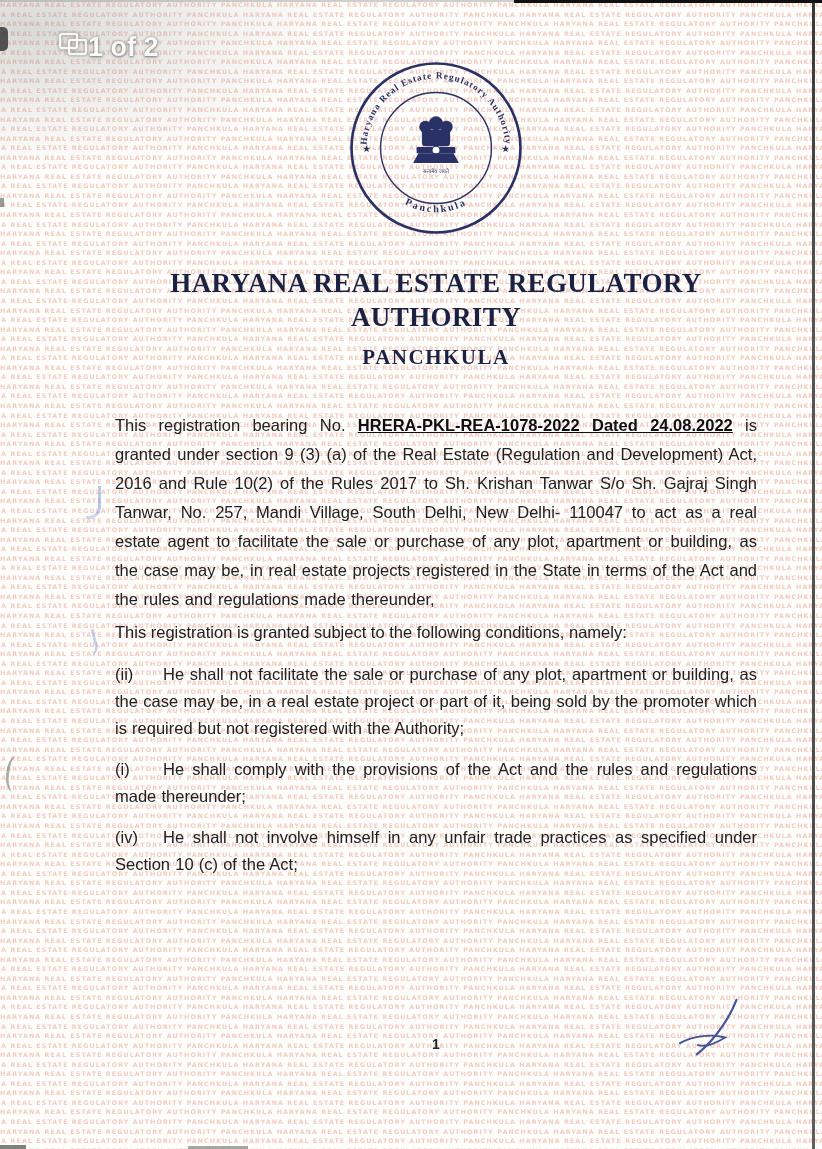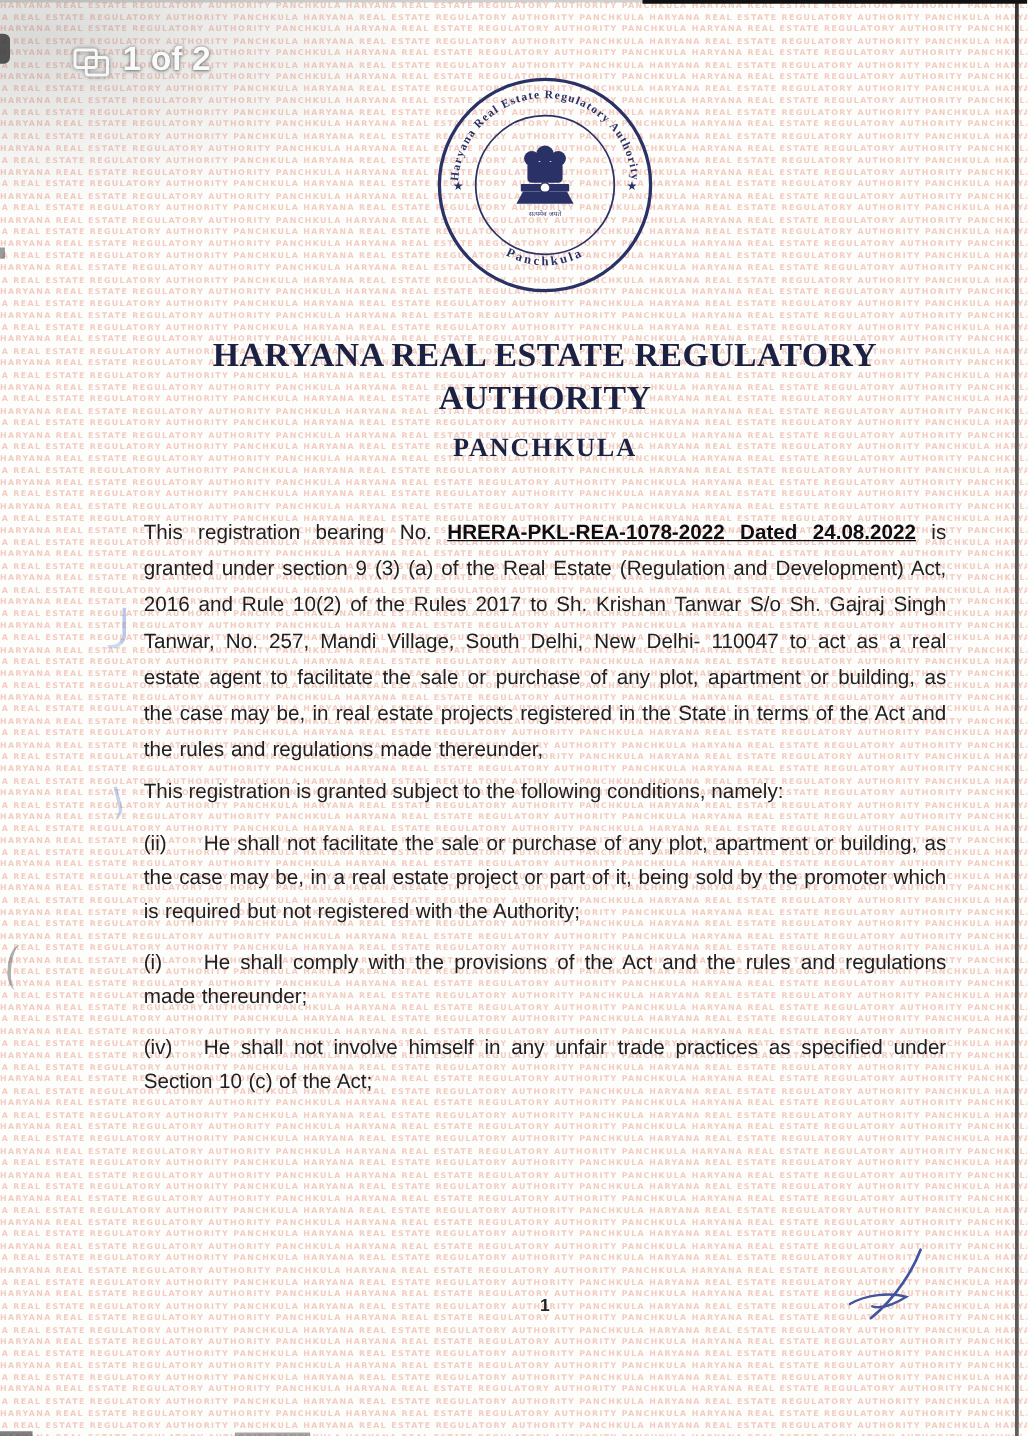--- a/index.html
+++ b/index.html
@@ -26,21 +26,21 @@
   .left-mark-b{position:absolute;left:0;top:198px;width:4px;height:9px;background:#4a4a4a;opacity:.55;z-index:3;}
   .left-paren{position:absolute;left:6px;top:756px;width:14px;height:36px;z-index:3;
     border-left:3px solid rgba(110,110,110,0.55);border-radius:50%/50%;transform:rotate(6deg);}
   .bottom-mark-a{position:absolute;left:0;bottom:0;width:26px;height:4px;background:#2d2d2d;opacity:.6;z-index:3;}
   .bottom-mark-b{position:absolute;left:188px;bottom:0;width:60px;height:3px;background:#3c3c3c;opacity:.45;z-index:3;}
   .blue-mark-a{position:absolute;left:86px;top:486px;width:12px;height:30px;z-index:1;
     border-right:3px solid rgba(120,150,215,0.5);border-bottom:3px solid rgba(120,150,215,0.35);border-radius:0 0 12px 0;}
   .blue-mark-b{position:absolute;left:84px;top:630px;width:10px;height:26px;z-index:1;transform:rotate(-14deg);
     border-right:3px solid rgba(120,150,215,0.42);border-radius:0 0 10px 0;}
   
-  .pager{position:absolute;top:32px;left:58px;display:flex;align-items:flex-end;gap:10px;z-index:5;
+  .pager{position:absolute;top:32px;left:58px;display:flex;align-items:flex-start;z-index:5;
     color:#fafafa;font:700 27px "Liberation Sans",sans-serif;
     text-shadow:0 0 2px rgba(120,120,120,0.95),0 1px 3px rgba(90,90,90,0.8);cursor:default;}
   .pager svg{filter:drop-shadow(0 0 1.5px rgba(90,90,90,0.85));}
   
   .content{position:absolute;left:115px;top:0;width:642px;z-index:2;}
   .seal-wrap{margin-top:60px;text-align:center;}
   .seal-top-text{font-family:"Liberation Serif",serif;font-weight:600;font-size:10.5px;fill:#2a3166;letter-spacing:1.2px;}
   .seal-bot-text{font-family:"Liberation Serif",serif;font-weight:700;font-size:11.5px;fill:#2a3166;letter-spacing:2.5px;}
   .seal-star{font-size:11px;fill:#2a3166;}
   .seal-motto{font-size:6px;fill:#2a3166;font-family:"DejaVu Sans",sans-serif;}

